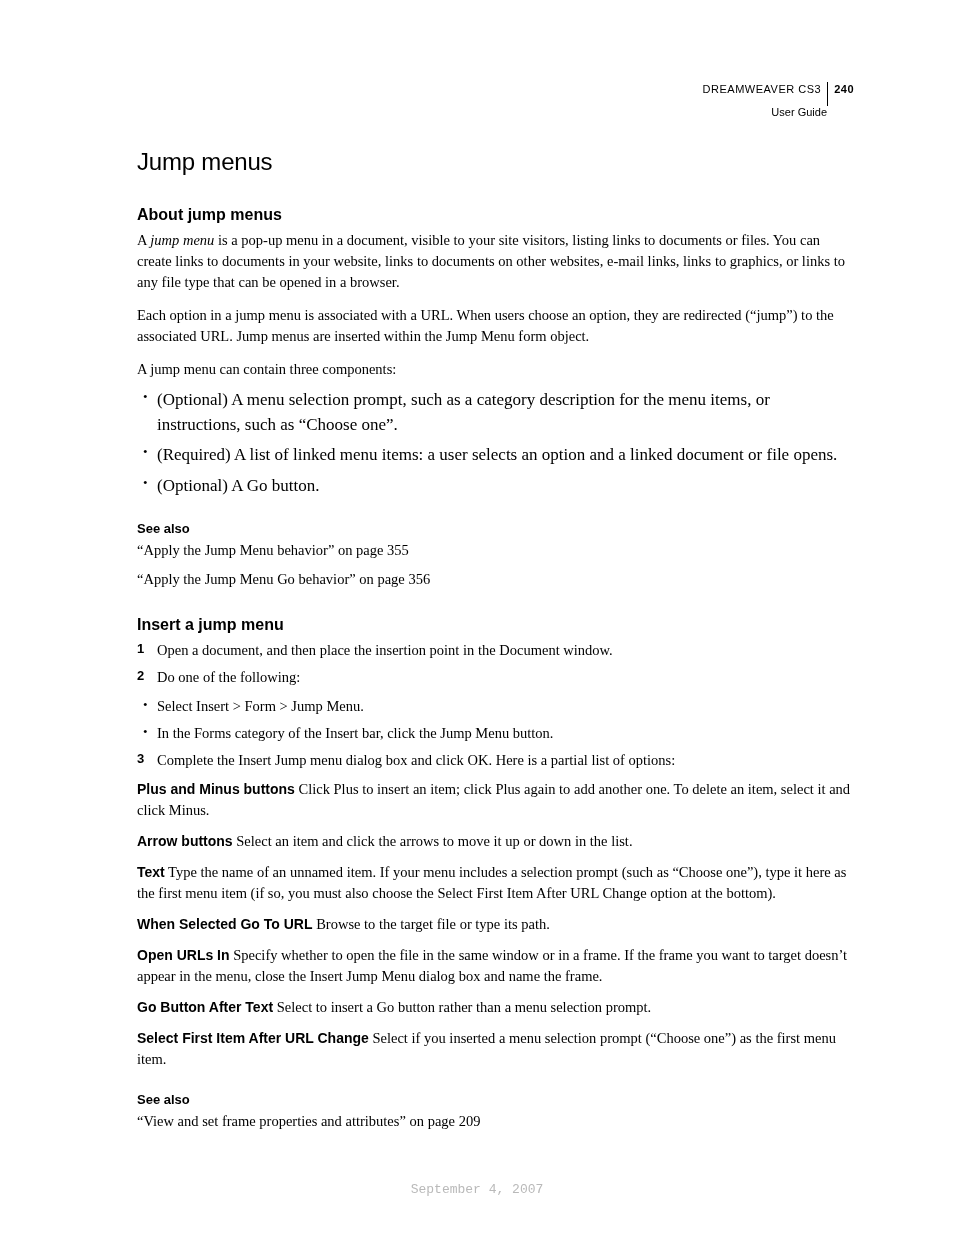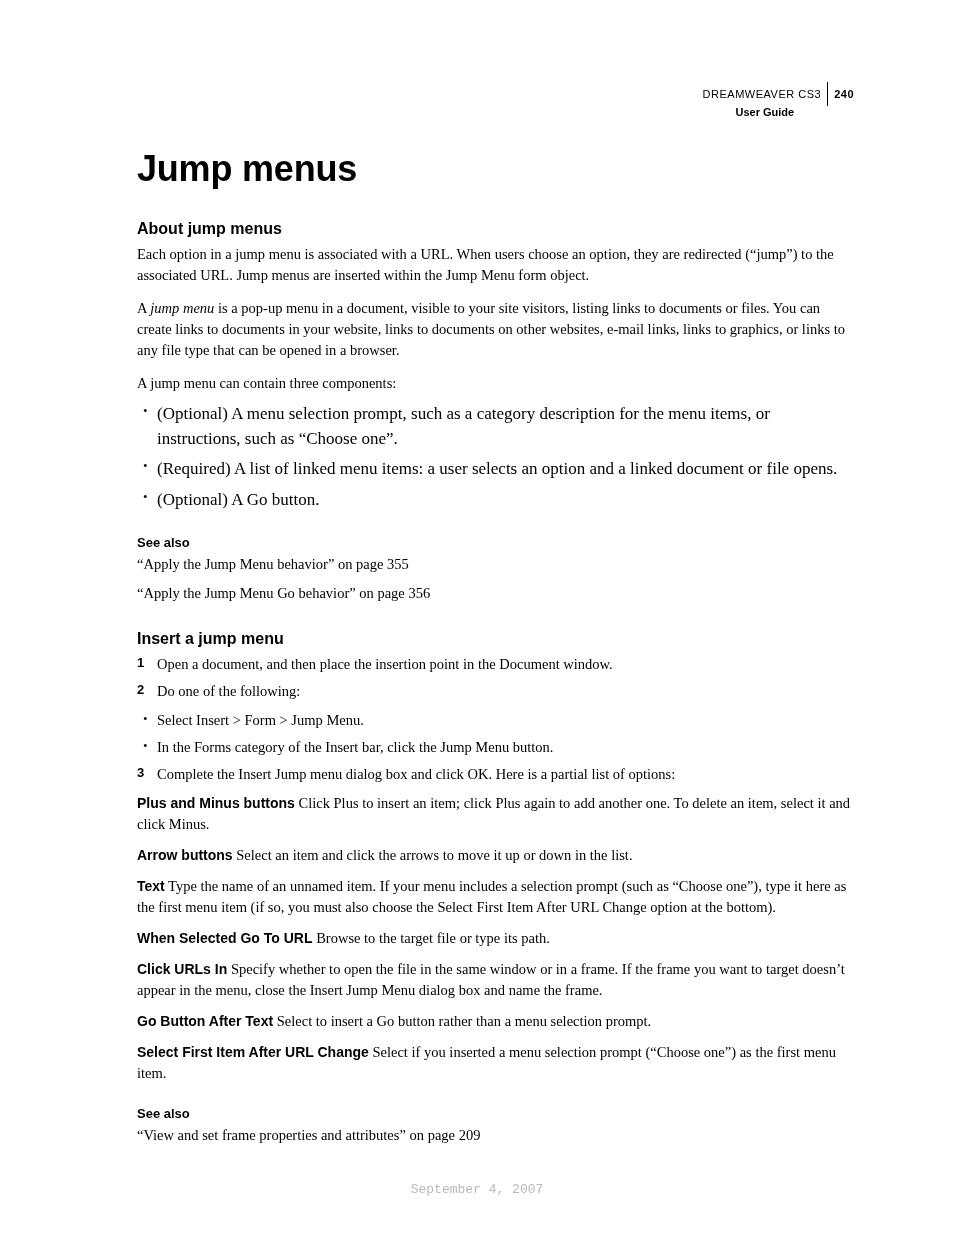--- a/index.html
+++ b/index.html
@@ -22,53 +22,51 @@
     top: 82px;
     right: 100px;
     text-align: right;
     font-family: "Myriad Pro", "Helvetica Neue", Arial, sans-serif;
     font-size: 11px;
     line-height: 1.3;
     color: #000;
   }
   .running-header .rh-line1 {
     display: flex;
-    align-items: center;
     justify-content: flex-end;
     letter-spacing: 0.5px;
   }
   .running-header .rh-title {
     font-weight: 400;
   }
   .running-header .rh-sep {
     display: inline-block;
     width: 1px;
     height: 24px;
     background: #000;
     margin: 0 6px;
     vertical-align: middle;
     position: relative;
     top: 0px;
   }
   .running-header .rh-page {
     font-weight: 700;
   }
   .running-header .rh-sub {
-    font-weight: 700;
+    font-weight: 400;
     margin-right: 27px;
     margin-top: -1px;
-    text-align: center;
   }
   .content {
     margin-top: 68px;
   }
   h1.chapter-title {
     font-family: "Myriad Pro", "Helvetica Neue", Arial, sans-serif;
-    font-weight: 700;
-    font-size: 36px;
+    font-weight: 400;
+    font-size: 24px;
     margin: 0 0 30px 0;
     letter-spacing: -0.2px;
   }
   h2.section-title {
     font-family: "Myriad Pro", "Helvetica Neue", Arial, sans-serif;
     font-weight: 700;
     font-size: 16px;
     margin: 26px 0 6px 0;
   }
   h3.subsection-title {
@@ -178,25 +176,25 @@
     </div>
     <div class="rh-sub">User Guide</div>
   </div>
 
   <div class="content">
 
     <h1 class="chapter-title">Jump menus</h1>
 
     <h2 class="section-title">About jump menus</h2>
 
-    <p class="body">Each option in a jump menu is associated with a URL. When users choose an option, they are redirected (“jump”) to the associated URL. Jump menus are inserted within the Jump Menu form object.</p>
-
     <p class="body">
       <span>A </span><span class="italic">jump menu</span><span> is a pop-up menu in a document, visible to your site visitors, listing links to documents or files. You can create links to documents in your website, links to documents on other websites, e-mail links, links to graphics, or links to any file type that can be opened in a browser.</span>
     </p>
+
+    <p class="body">Each option in a jump menu is associated with a URL. When users choose an option, they are redirected (“jump”) to the associated URL. Jump menus are inserted within the Jump Menu form object.</p>
 
     <p class="body tight">A jump menu can contain three components:</p>
 
     <ul class="bullets">
       <li>(Optional) A menu selection prompt, such as a category description for the menu items, or instructions, such as “Choose one”.</li>
       <li>(Required) A list of linked menu items: a user selects an option and a linked document or file opens.</li>
       <li>(Optional) A Go button.</li>
     </ul>
 
     <h3 class="subsection-title">See also</h3>
@@ -214,21 +212,21 @@
       <li>In the Forms category of the Insert bar, click the Jump Menu button.</li>
     </ul>
     <ol class="steps">
       <li><span class="num">3</span><span>Complete the Insert Jump menu dialog box and click OK. Here is a partial list of options:</span></li>
     </ol>
 
     <p class="def"><span class="def-term">Plus and Minus buttons</span><span>  Click Plus to insert an item; click Plus again to add another one. To delete an item, select it and click Minus.</span></p>
     <p class="def"><span class="def-term">Arrow buttons</span><span>  Select an item and click the arrows to move it up or down in the list.</span></p>
     <p class="def"><span class="def-term">Text</span><span>  Type the name of an unnamed item. If your menu includes a selection prompt (such as “Choose one”), type it here as the first menu item (if so, you must also choose the Select First Item After URL Change option at the bottom).</span></p>
     <p class="def"><span class="def-term">When Selected Go To URL</span><span>  Browse to the target file or type its path.</span></p>
-    <p class="def"><span class="def-term">Click URLs In</span><span>  Specify whether to open the file in the same window or in a frame. If the frame you want to target doesn’t appear in the menu, close the Insert Jump Menu dialog box and name the frame.</span></p>
+    <p class="def"><span class="def-term">Open URLs In</span><span>  Specify whether to open the file in the same window or in a frame. If the frame you want to target doesn’t appear in the menu, close the Insert Jump Menu dialog box and name the frame.</span></p>
     <p class="def"><span class="def-term">Go Button After Text</span><span>  Select to insert a Go button rather than a menu selection prompt.</span></p>
     <p class="def"><span class="def-term">Select First Item After URL Change</span><span>  Select if you inserted a menu selection prompt (“Choose one”) as the first menu item.</span></p>
 
     <h3 class="subsection-title">See also</h3>
     <p class="body">“View and set frame properties and attributes” on page 209</p>
 
   </div>
 
   <div class="footer-date">September 4, 2007</div>
 </div>

